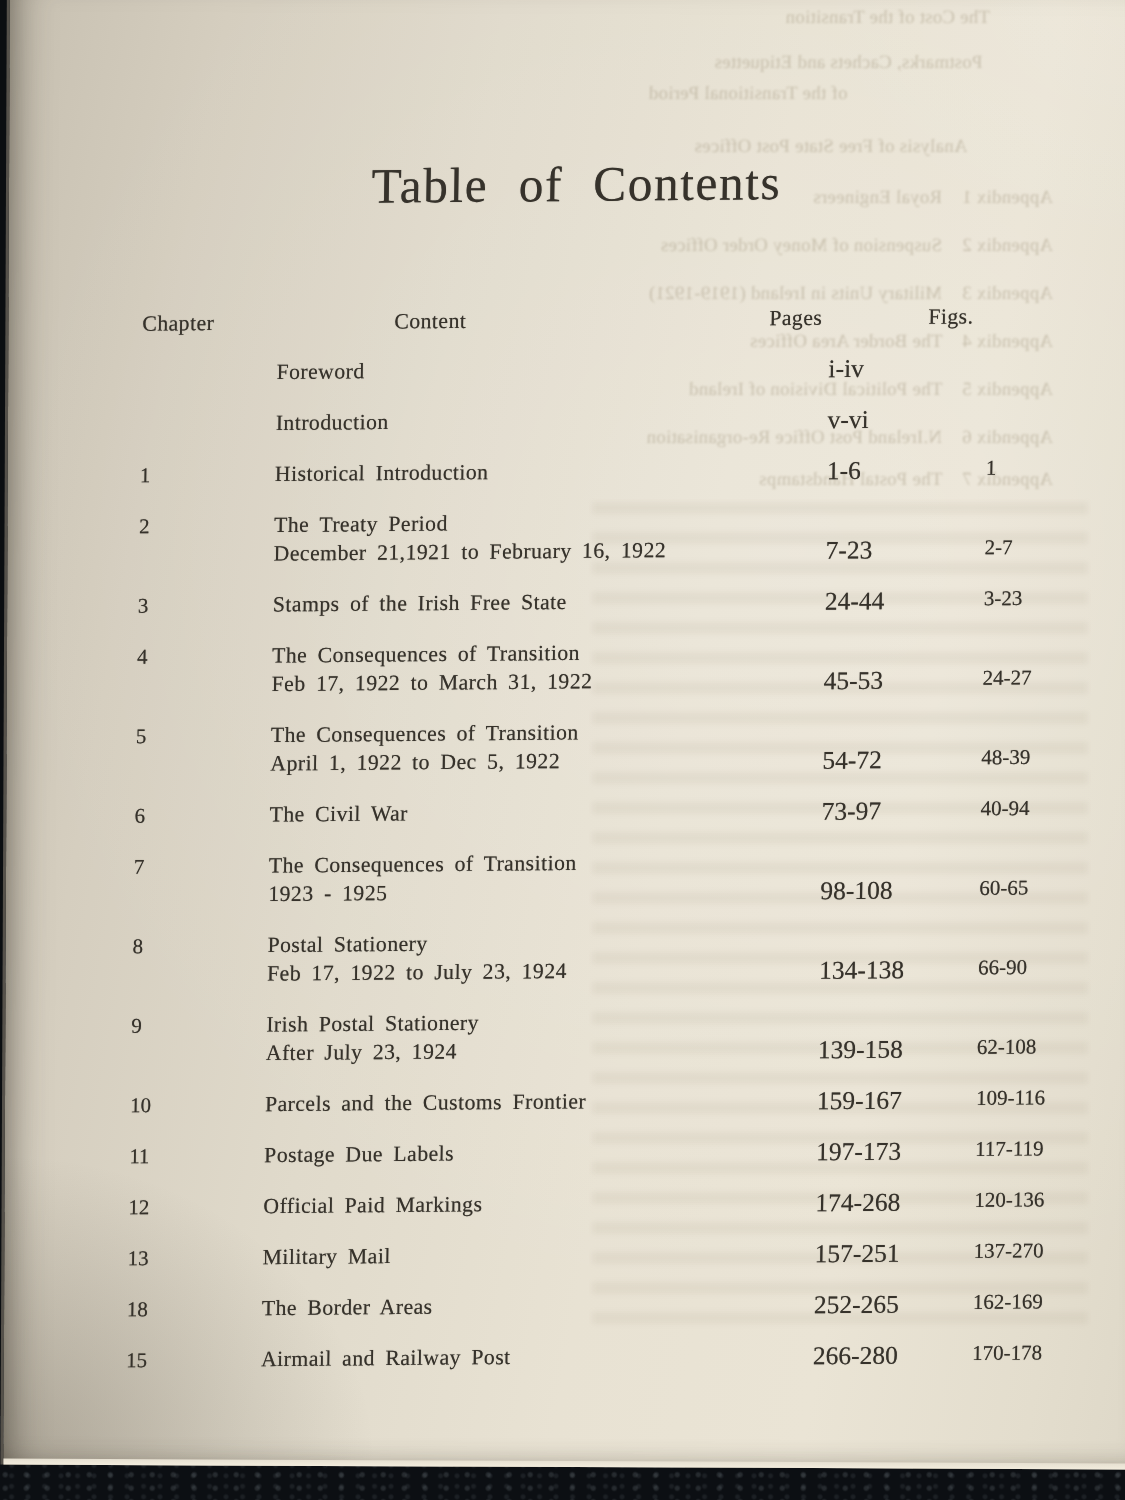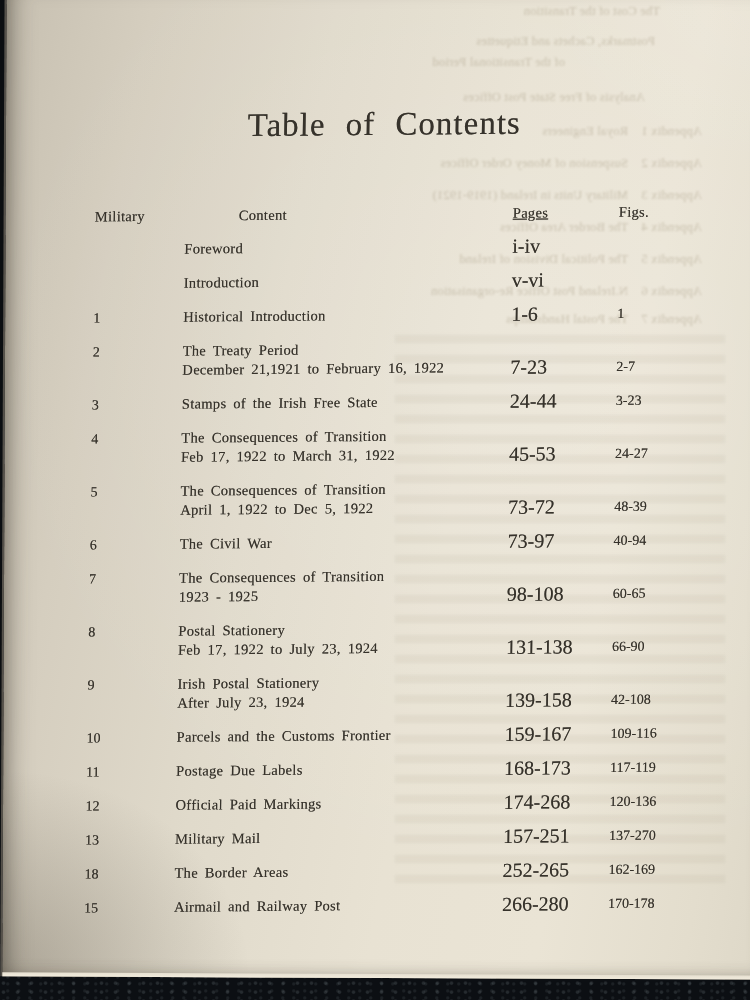--- a/index.html
+++ b/index.html
@@ -74,24 +74,24 @@
     font-size:33px;line-height:36px;
     letter-spacing:1px;word-spacing:11px;
   }
   .toc{position:absolute;left:95px;top:205px;width:575px;}
   .hrow{display:flex;margin-bottom:14px;font-size:14.5px;line-height:19px;letter-spacing:.3px;}
   .row{display:flex;align-items:flex-end;margin-bottom:15px;line-height:19px;}
   .c-ch{width:90px;align-self:flex-start;font-size:14px;flex:none;}
   .c-main{width:320px;display:flex;flex-direction:column;flex:none;}
   .c-main .t,.c-main .sub{font-size:14.5px;letter-spacing:.3px;word-spacing:3px;}
   .sub:empty{display:none;}
-  .c-pages{width:105px;padding-left:8px;box-sizing:border-box;font-size:20px;flex:none;}
+  .c-pages{width:105px;padding-left:8px;box-sizing:border-box;font-size:17px;flex:none;margin-left:40px;}
   .c-figs{width:60px;padding-left:9px;box-sizing:border-box;font-size:14px;flex:none;}
-  .h-content{margin-left:54px;font-family:Liberation Serif, serif;}
-  .h-pages{width:105px;padding-left:8px;box-sizing:border-box;flex:none;text-decoration:underline;}
+  .h-content{margin-left:78px;font-family:Liberation Serif, serif;}
+  .h-pages{width:105px;padding-left:8px;box-sizing:border-box;flex:none;}
   .h-figs{width:60px;padding-left:9px;box-sizing:border-box;flex:none;}
   .h-ch{width:90px;flex:none;}
   .h-main{width:320px;flex:none;}
 </style>
 </head>
 <body>
 
 <div class="photo">
 
   <div class="leather"></div>
@@ -116,21 +116,21 @@
 
   <div class="smudges"></div>
 
   <div class="content">
 
     <div class="title">Table of Contents</div>
 
     <div class="toc">
 
       <div class="hrow">
-        <span class="h-ch">Military</span>
+        <span class="h-ch">Chapter</span>
         <span class="h-main"><span class="h-content">Content</span></span>
         <span class="h-pages">Pages</span>
         <span class="h-figs">Figs.</span>
       </div>
 
       <div class="row">
         <span class="c-ch"></span>
         <span class="c-main">
             <span class="t">Foreword</span>
           </span>
@@ -184,21 +184,21 @@
         <span class="c-pages">45-53</span>
         <span class="c-figs">24-27</span>
       </div>
 
       <div class="row">
         <span class="c-ch">5</span>
         <span class="c-main">
             <span class="t">The Consequences of Transition</span>
             <span class="sub">April 1, 1922 to Dec 5, 1922</span>
           </span>
-        <span class="c-pages">73-72</span>
+        <span class="c-pages">54-72</span>
         <span class="c-figs">48-39</span>
       </div>
 
       <div class="row">
         <span class="c-ch">6</span>
         <span class="c-main">
             <span class="t">The Civil War</span>
           </span>
         <span class="c-pages">73-97</span>
         <span class="c-figs">40-94</span>
@@ -213,49 +213,49 @@
         <span class="c-pages">98-108</span>
         <span class="c-figs">60-65</span>
       </div>
 
       <div class="row">
         <span class="c-ch">8</span>
         <span class="c-main">
             <span class="t">Postal Stationery</span>
             <span class="sub">Feb 17, 1922 to July 23, 1924</span>
           </span>
-        <span class="c-pages">131-138</span>
+        <span class="c-pages">134-138</span>
         <span class="c-figs">66-90</span>
       </div>
 
       <div class="row">
         <span class="c-ch">9</span>
         <span class="c-main">
             <span class="t">Irish Postal Stationery</span>
             <span class="sub">After July 23, 1924</span>
           </span>
         <span class="c-pages">139-158</span>
-        <span class="c-figs">42-108</span>
+        <span class="c-figs">62-108</span>
       </div>
 
       <div class="row">
         <span class="c-ch">10</span>
         <span class="c-main">
             <span class="t">Parcels and the Customs Frontier</span>
           </span>
         <span class="c-pages">159-167</span>
         <span class="c-figs">109-116</span>
       </div>
 
       <div class="row">
         <span class="c-ch">11</span>
         <span class="c-main">
             <span class="t">Postage Due Labels</span>
           </span>
-        <span class="c-pages">168-173</span>
+        <span class="c-pages">197-173</span>
         <span class="c-figs">117-119</span>
       </div>
 
       <div class="row">
         <span class="c-ch">12</span>
         <span class="c-main">
             <span class="t">Official Paid Markings</span>
           </span>
         <span class="c-pages">174-268</span>
         <span class="c-figs">120-136</span>

